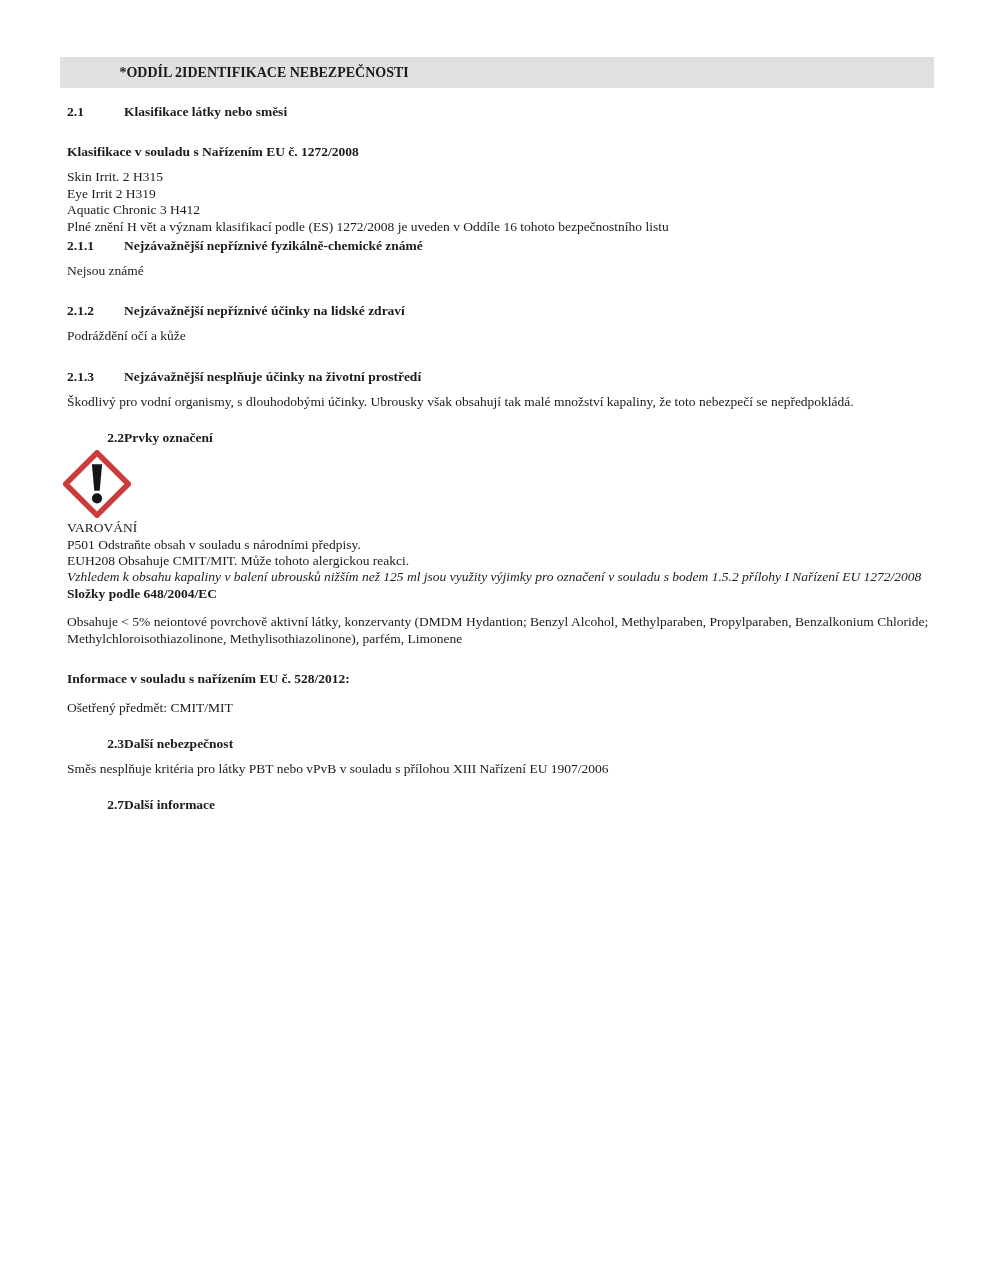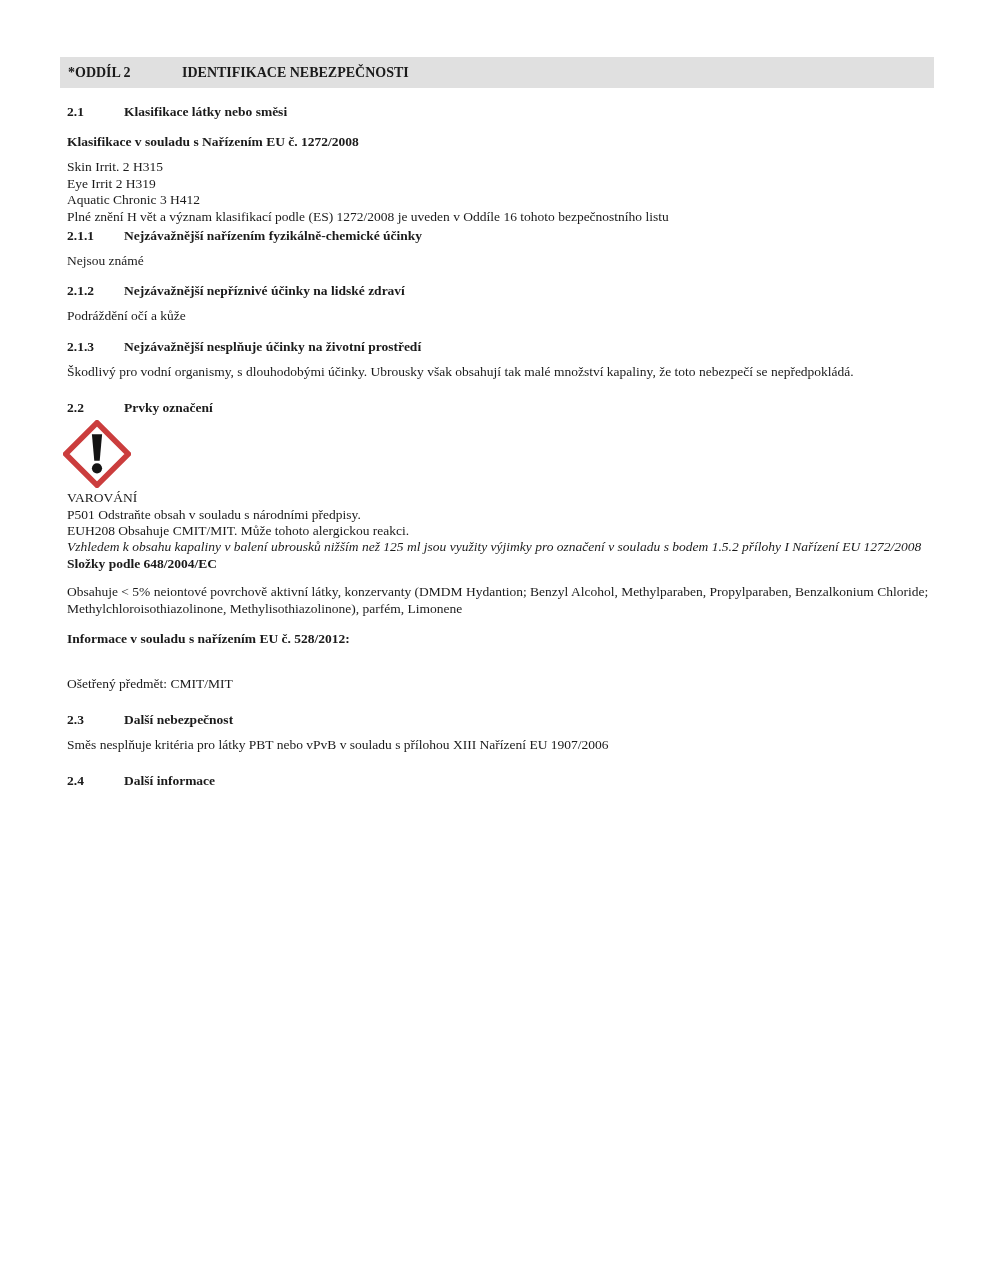--- a/index.html
+++ b/index.html
@@ -12,31 +12,31 @@
     position:relative;
     overflow:hidden;
   }
   .page { padding:57px 55px 0 60px; }
 
   .section-bar {
     background:#e0e0e0;
     height:31px;
     display:flex; align-items:center;
     padding-left:8px;
-    font-weight:bold; font-size:14px;
+    font-weight:bold; font-size:14px;text-align:right;
   }
   .section-bar .barnum { display:inline-block; width:114px; }
 
   .content { padding-left:7px; padding-right:0; }
 
   .h { font-weight:bold; font-size:13.5px; display:flex; }
   .hnum { display:inline-block; width:57px; flex:0 0 57px; }
   .mt-s { margin-top:16px; }
-  .mt-m { margin-top:14px; }
-  .mt-l { margin-top:20px; }
+  .mt-m { margin-top:24px; }
+  .mt-l { margin-top:20px;text-align:right; }
 
   p, .line { line-height:16.4px; font-size:13.5px; }
   .body-gap { margin-top:9px; }
   .bold { font-weight:bold; }
   .italic { font-style:italic; }
 
   .pictogram {
     width:68px; height:68px;
     margin-top:4px; margin-left:-4px;
     display:block;
@@ -66,21 +66,21 @@
 
     <div class="body-gap">
       <span class="line">Skin Irrit. 2 H315</span><br>
       <span class="line">Eye Irrit 2 H319</span><br>
       <span class="line">Aquatic Chronic 3 H412</span><br>
       <span class="line">Plné znění H vět a význam klasifikací podle (ES) 1272/2008 je uveden v Oddíle 16 tohoto bezpečnostního listu</span>
     </div>
 
     <div class="h" style="margin-top:3px;">
       <span class="hnum">2.1.1</span>
-      <span>Nejzávažnější nařízením fyzikálně-chemické účinky</span>
+      <span>Nejzávažnější nepříznivé fyzikálně-chemické známé</span>
     </div>
     <p class="body-gap">Nejsou známé</p>
 
     <div class="h mt-m">
       <span class="hnum">2.1.2</span>
       <span>Nejzávažnější nepříznivé účinky na lidské zdraví</span>
     </div>
     <p class="body-gap">Podráždění očí a kůže</p>
 
     <div class="h mt-m">
@@ -108,27 +108,27 @@
     </div>
 
     <p class="italic">Vzhledem k obsahu kapaliny v balení ubrousků nižším než 125 ml jsou využity výjimky pro označení v souladu s bodem 1.5.2 přílohy I Nařízení EU 1272/2008</p>
 
     <p class="bold">Složky podle 648/2004/EC</p>
 
     <p class="body-gap" style="margin-top:12px;">Obsahuje &lt; 5% neiontové povrchově aktivní látky, konzervanty (DMDM Hydantion; Benzyl Alcohol, Methylparaben, Propylparaben, Benzalkonium Chloride; Methylchloroisothiazolinone, Methylisothiazolinone), parfém, Limonene</p>
 
     <p class="bold mt-m">Informace v souladu s nařízením EU č. 528/2012:</p>
 
-    <p class="body-gap" style="margin-top:28px;">Ošetřený předmět: CMIT/MIT</p>
+    <p class="body-gap" style="margin-top:12px;">Ošetřený předmět: CMIT/MIT</p>
 
     <div class="h mt-l">
       <span class="hnum">2.3</span>
       <span>Další nebezpečnost</span>
     </div>
     <p class="body-gap">Směs nesplňuje kritéria pro látky PBT nebo vPvB v souladu s přílohou XIII Nařízení EU 1907/2006</p>
 
     <div class="h mt-l">
-      <span class="hnum">2.4</span>
+      <span class="hnum">2.7</span>
       <span>Další informace</span>
     </div>
 
   </div>
 </div>
 
 </body></html>

